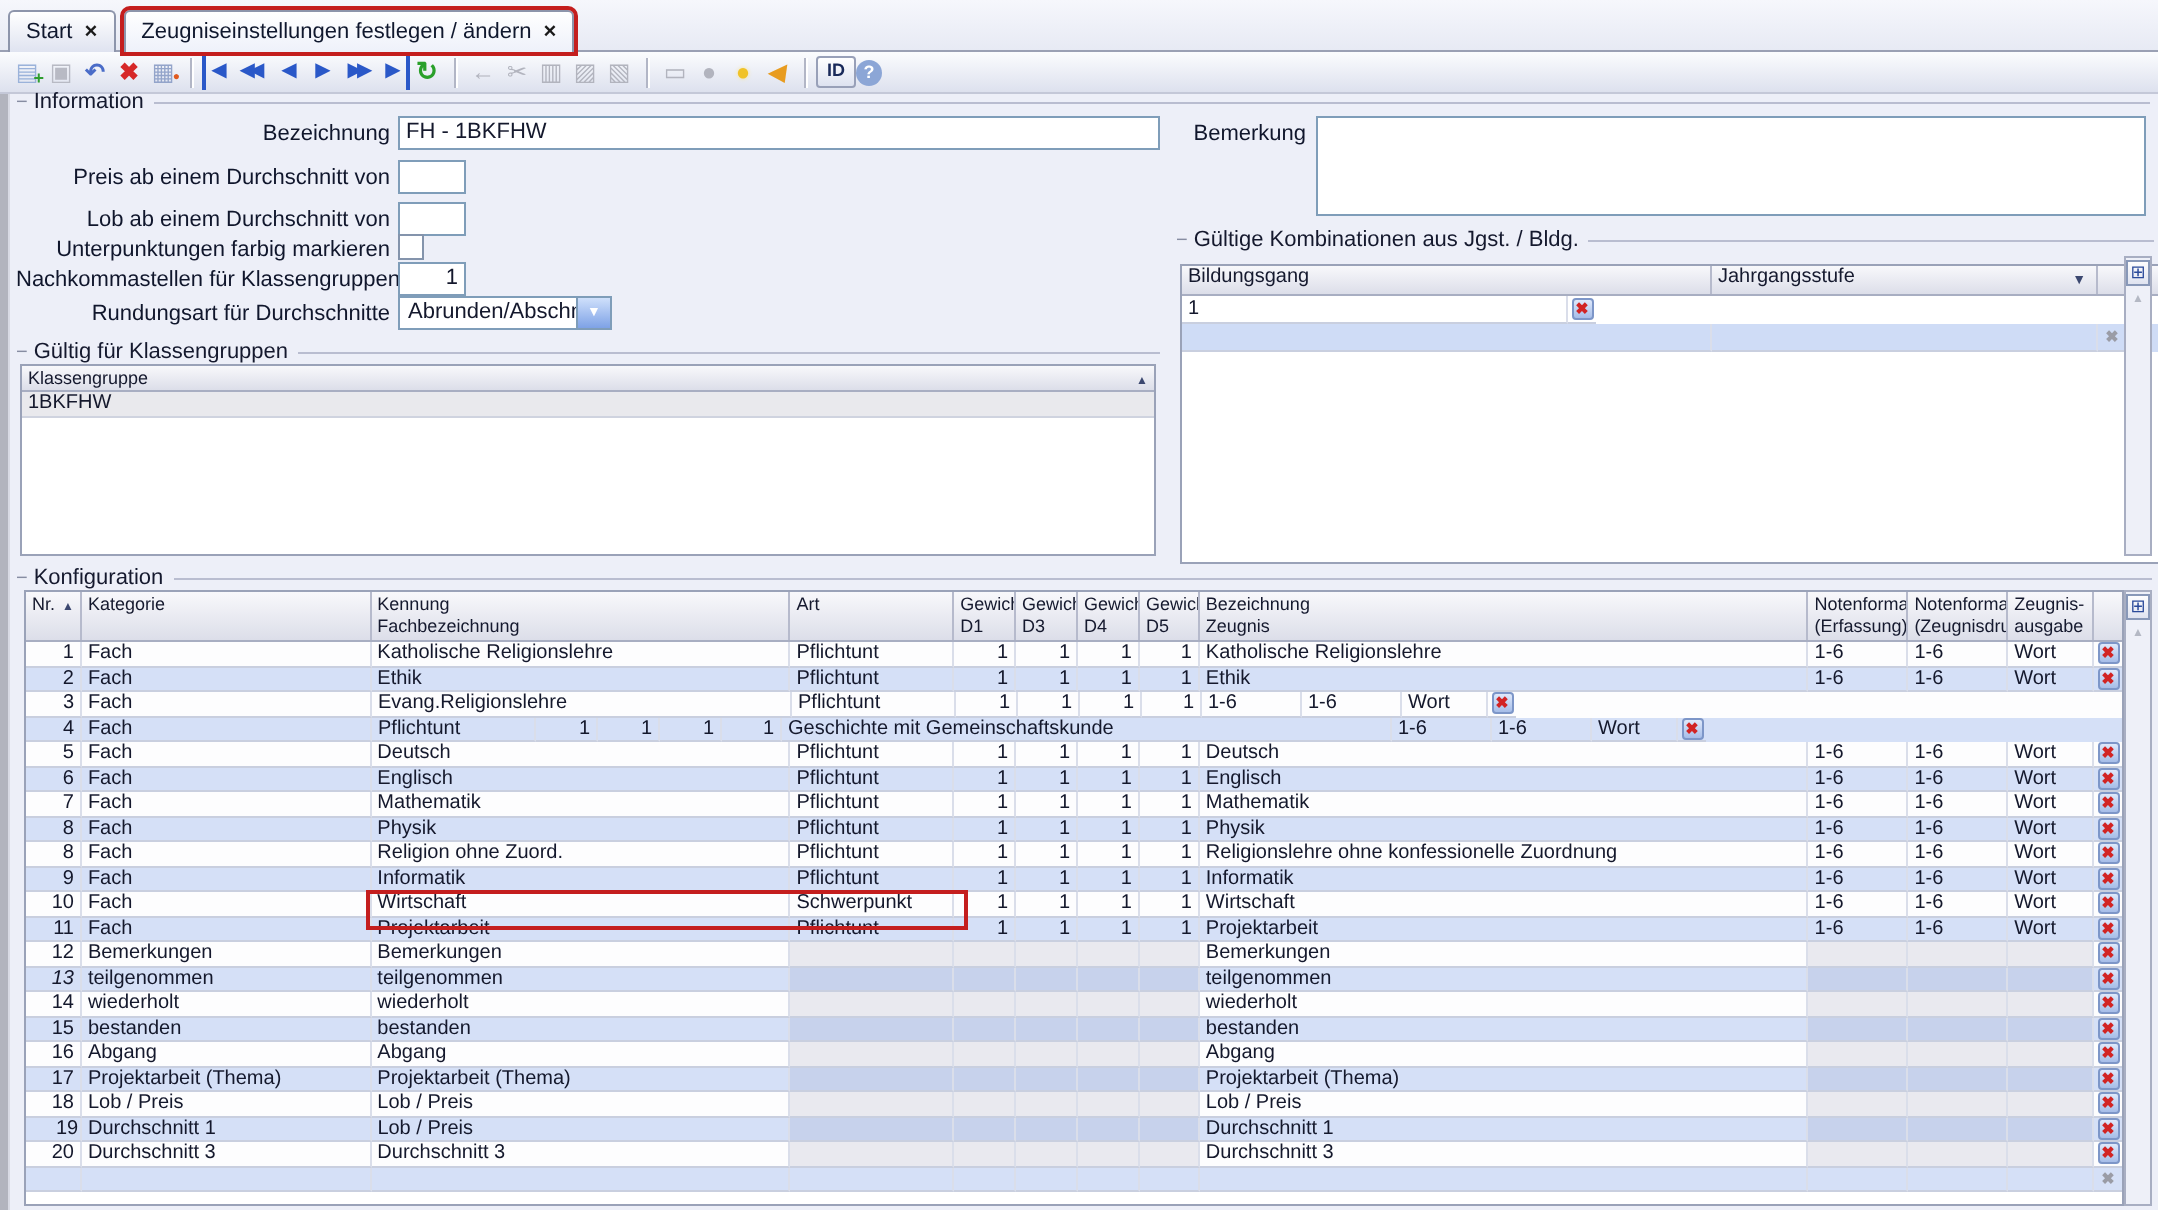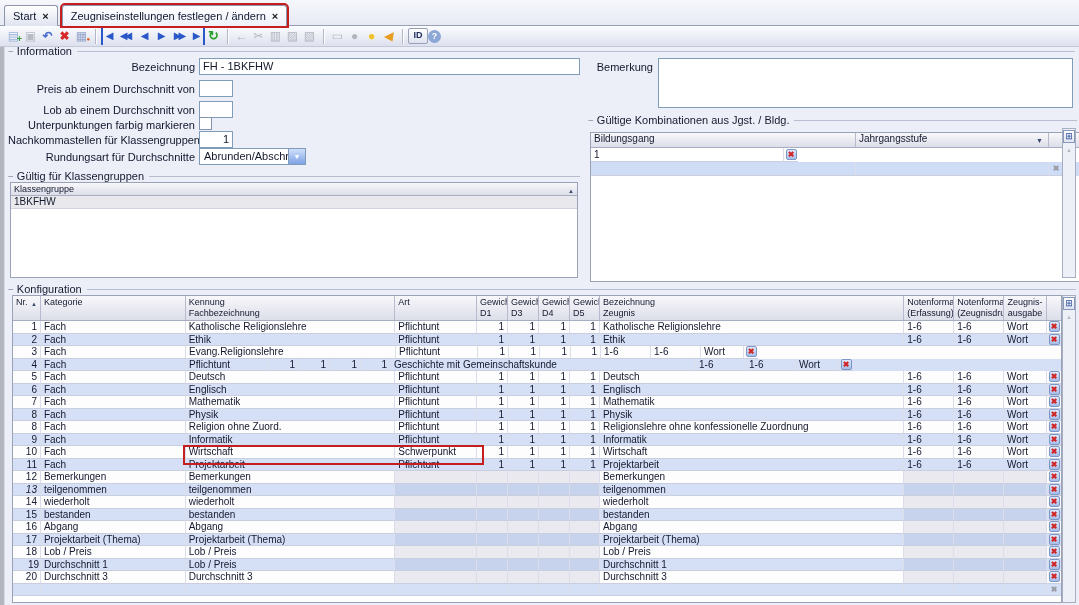--- a/index.html
+++ b/index.html
@@ -241,21 +241,21 @@
         <div class="gh" style="width: 145px;">Kategorie</div>
         <div class="gh" style="width: 210px;">Kennung<br>Fachbezeichnung</div>
         <div class="gh" style="width: 82px;">Art</div>
         <div class="gh" style="width: 31px;">Gewicht<br>D1</div>
         <div class="gh" style="width: 31px;">Gewicht<br>D3</div>
         <div class="gh" style="width: 31px;">Gewicht<br>D4</div>
         <div class="gh" style="width: 30px;">Gewicht<br>D5</div>
         <div class="gh" style="width: 305px;">Bezeichnung<br>Zeugnis</div>
         <div class="gh" style="width: 50px;">Notenformat<br>(Erfassung)</div>
         <div class="gh" style="width: 50px;">Notenformat<br>(Zeugnisdruck)</div>
-        <div class="gh" style="width: 43px; text-align: center;">Zeugnis-<br>ausgabe</div>
+        <div class="gh" style="width: 43px;">Zeugnis-<br>ausgabe</div>
         <div class="gh" style="width: 14px; border-right: none;"></div>
       </div>
     <div id="konf-rows">
         <div class="krow white">
           <div class="kc r" style="width: 28px;">1</div>
           <div class="kc" style="width: 145px;">Fach</div>
           <div class="kc" style="width: 210px;">Katholische Religionslehre</div>
           <div class="kc" style="width: 82px;">Pflichtunt</div>
           <div class="kc r" style="width: 31px;">1</div>
           <div class="kc r" style="width: 31px;">1</div>

